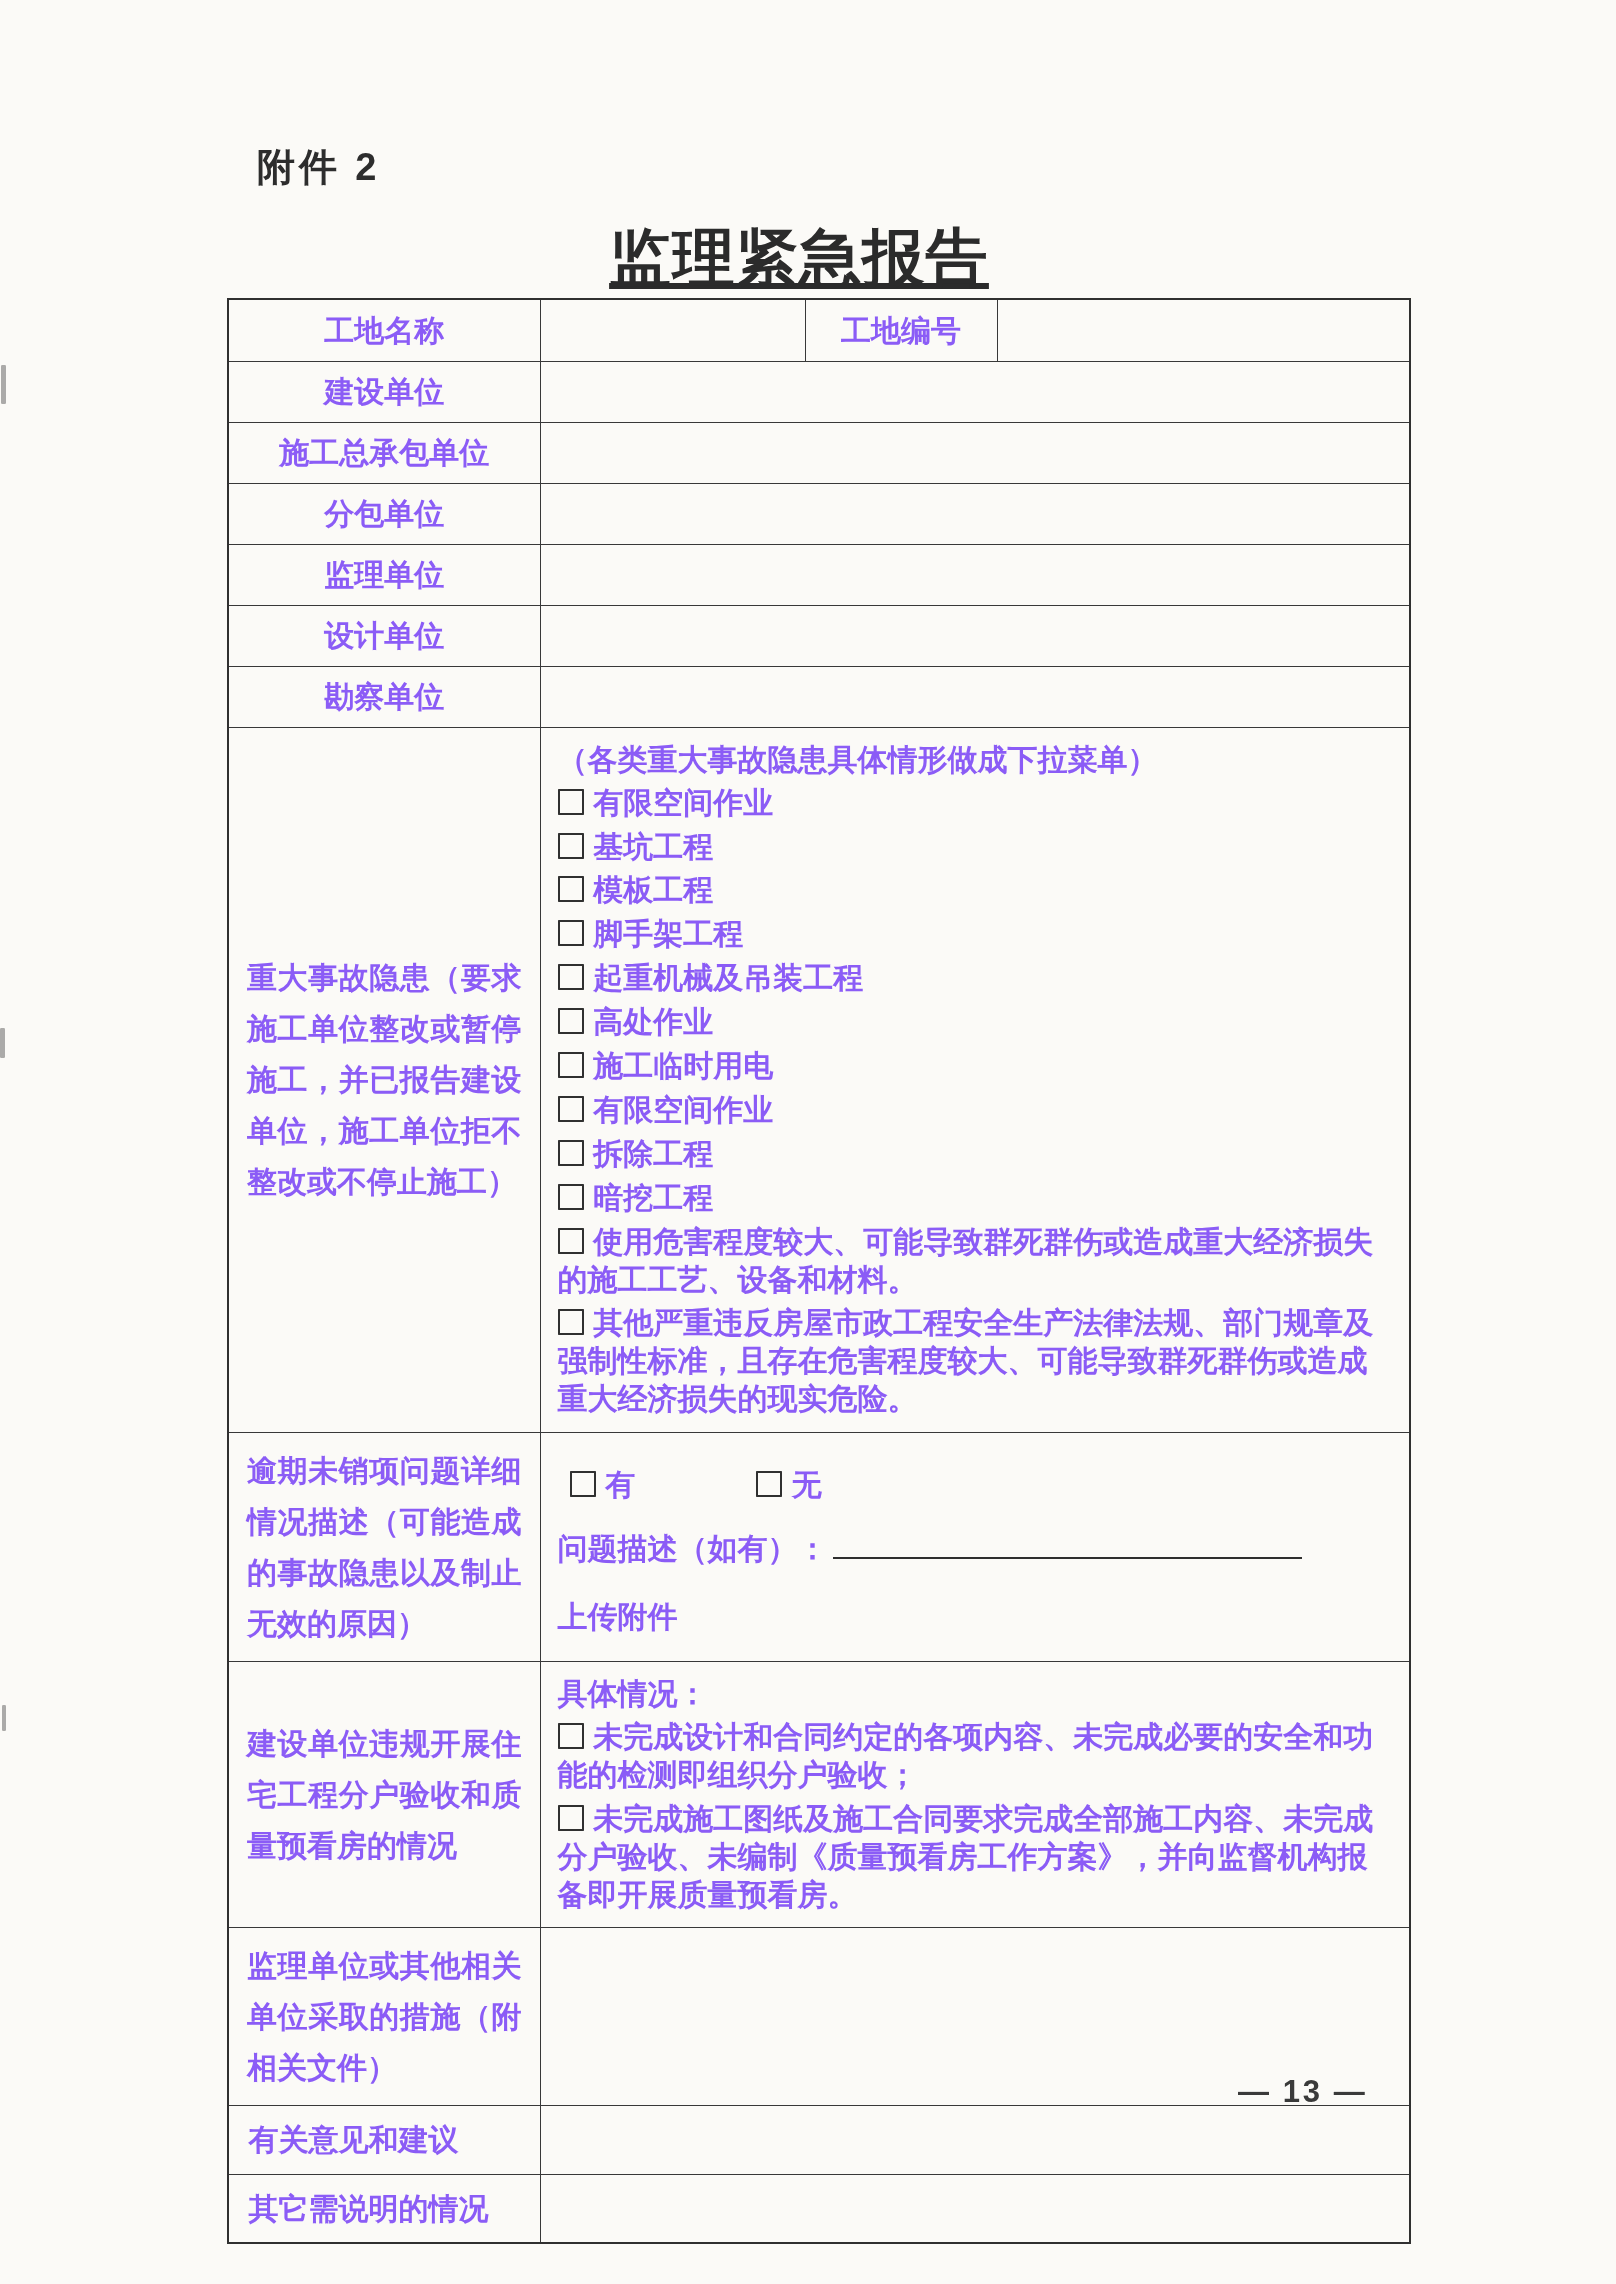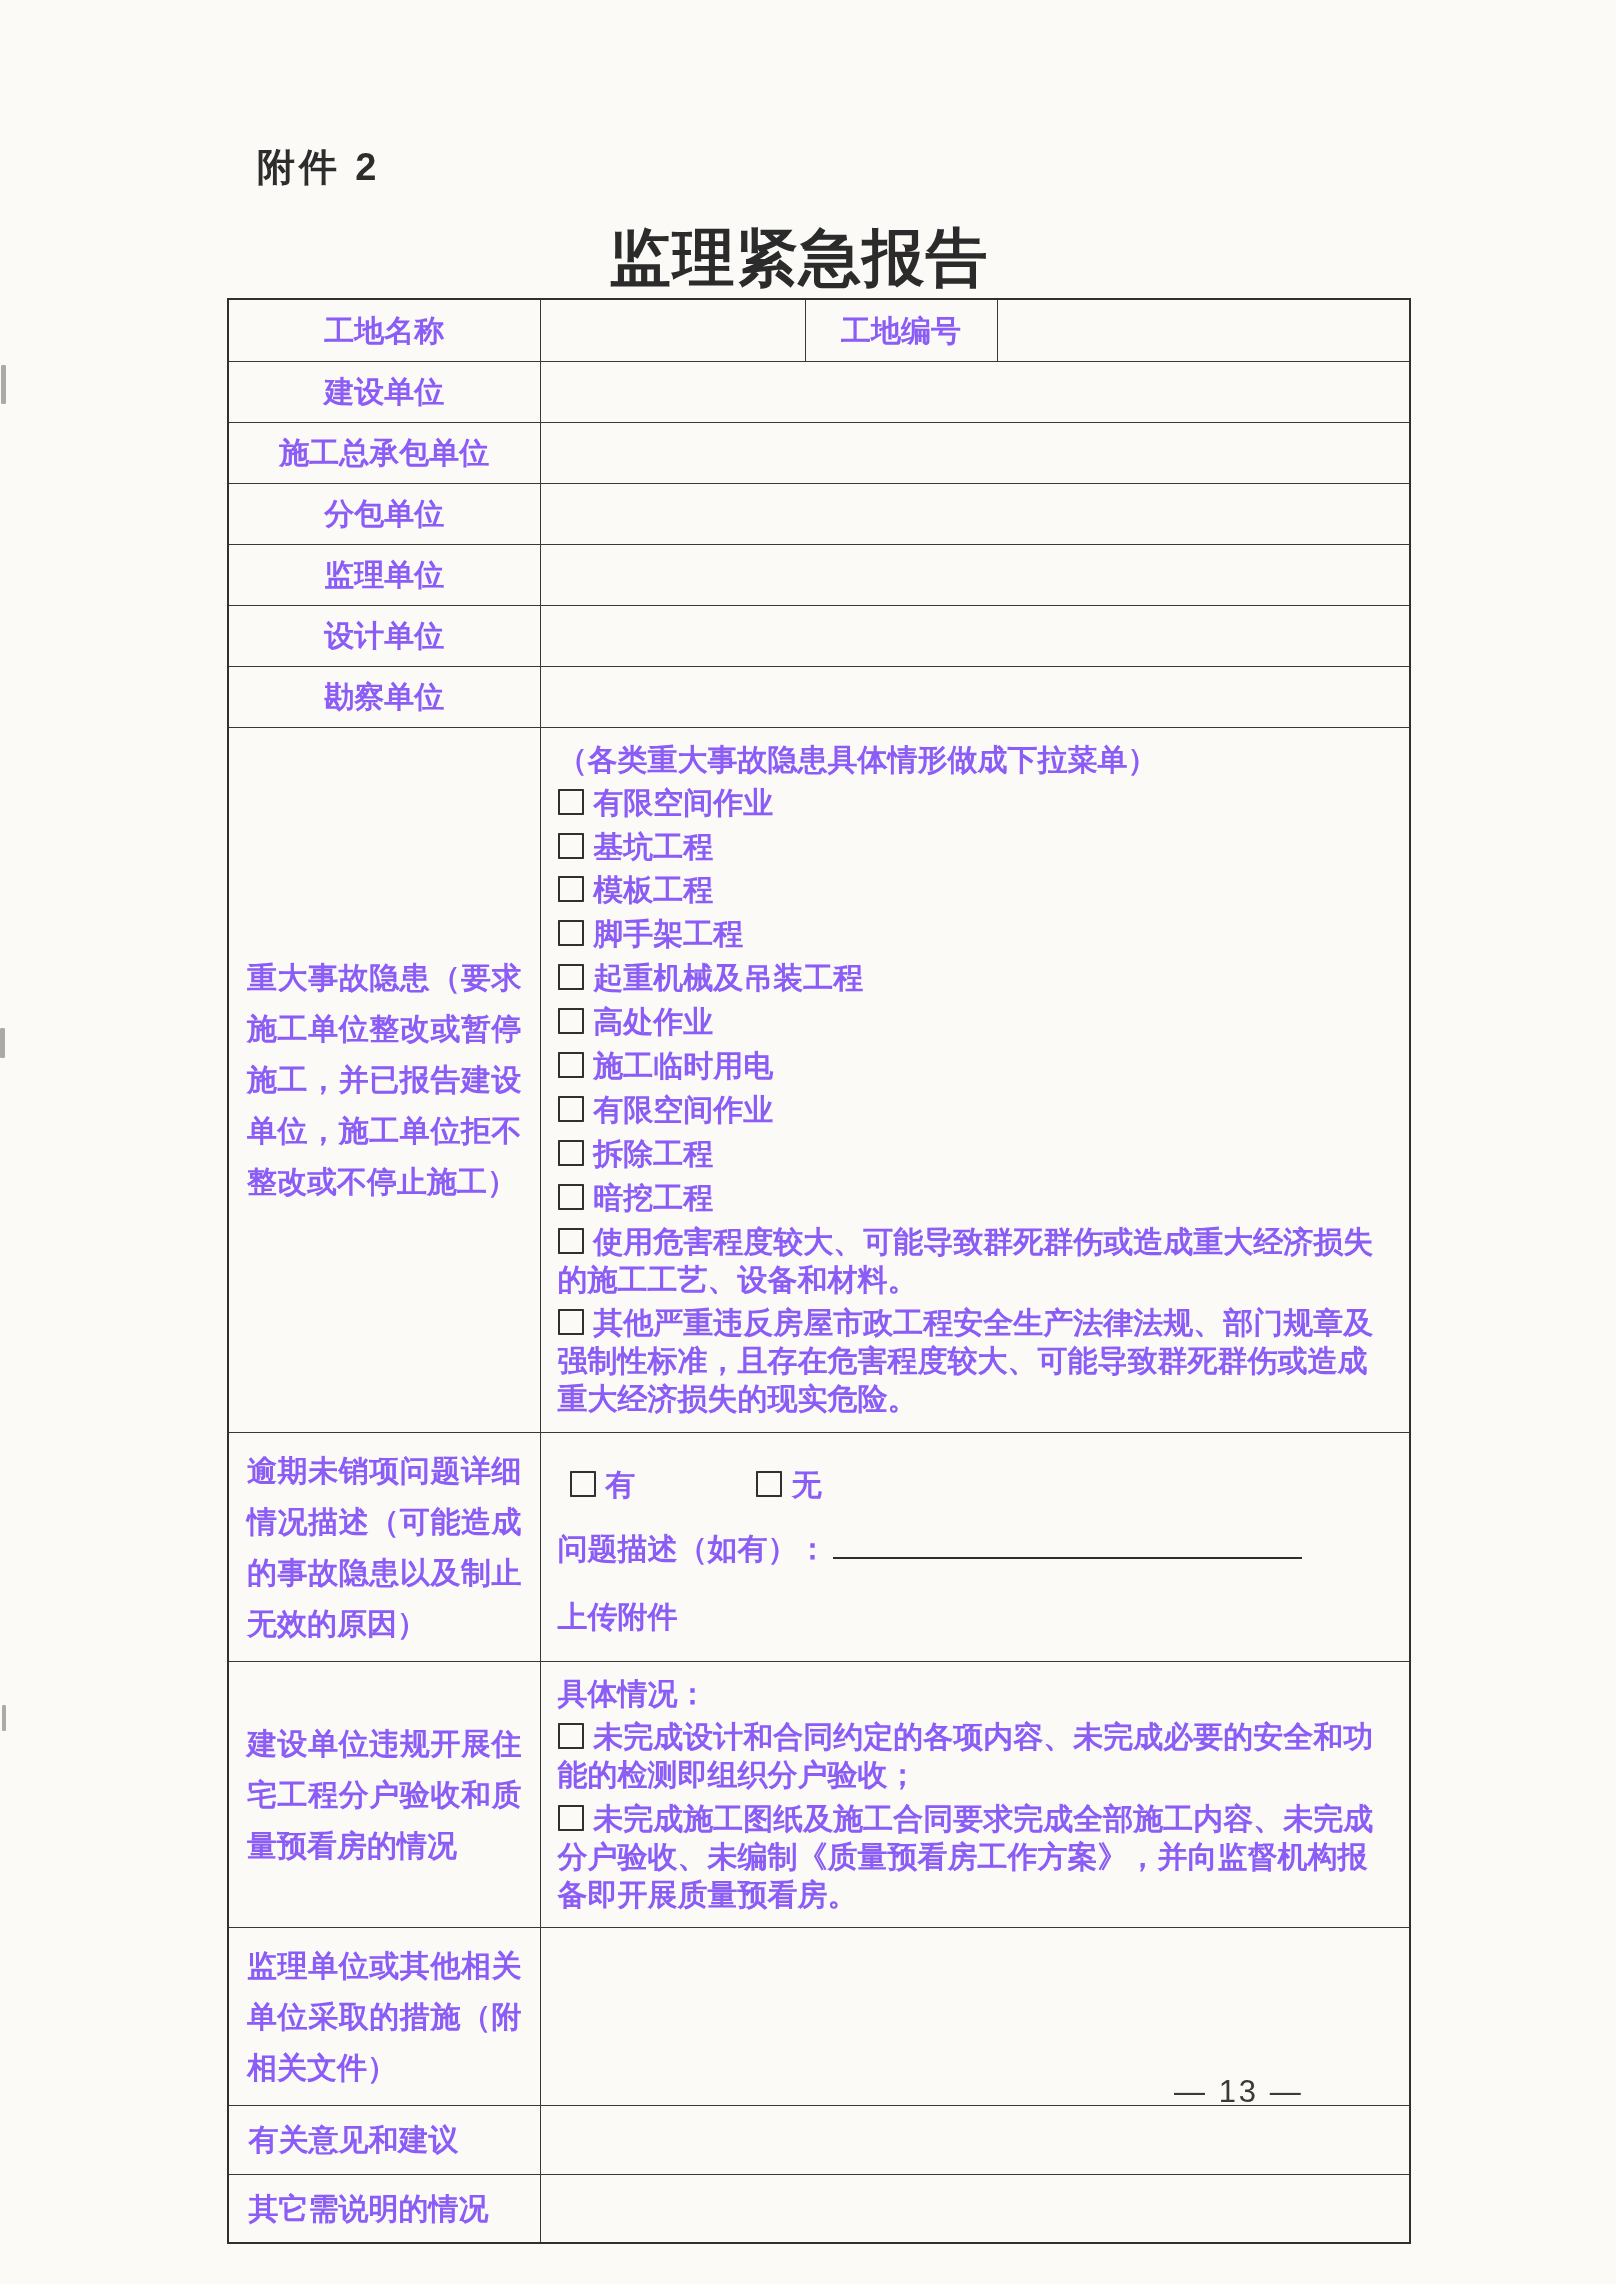--- a/index.html
+++ b/index.html
@@ -14,20 +14,21 @@
   .page{position:absolute;inset:0;background:#fbfaf7;}
 
   .attachment{
     position:absolute;left:257px;top:142px;
     font-size:38px;font-weight:700;letter-spacing:3.9px;color:#2d2d2d;
   }
   .doc-title{
     position:absolute;left:799px;top:216px;transform:translateX(-50%);
     font-size:62px;font-weight:900;letter-spacing:1.3px;color:#2b2b2b;
     white-space:nowrap;
+    text-decoration:underline;
   }
 
   table.form{
     position:absolute;left:227px;top:298px;width:1182px;
     border-collapse:collapse;table-layout:fixed;
     background:transparent;
   }
   table.form td{
     border:1.3px solid #383838;
     font-size:30px;color:#8b5cf6;
@@ -76,22 +77,22 @@
   }
   .upload-row{margin-top:30px;}
 
   tr.overdue-row{height:164px;}
   tr.violation-row{height:203px;}
   tr.measures-row{height:140px;margin-left:45px;}
   tr.suggest-row{height:69px;}
   tr.other-row{height:69px;}
 
   .page-number{
-    position:absolute;left:1174px;top:2074px;
-    font-size:31px;letter-spacing:2.6px;color:#3a3a3a;font-weight:400;
+    position:absolute;left:1238px;top:2074px;
+    font-size:31px;letter-spacing:2.6px;color:#3a3a3a;font-weight:700;
     white-space:nowrap;
   }
 
   .scan-artifact{position:absolute;background:#4a4a4a;opacity:.45;border-radius:1.3px;}
   .m1{left:1.3px;top:365px;width:5.2px;height:39px;}
   .m2{left:0;top:1028px;width:4.6px;height:30px;}
   .m3{left:2px;top:1705px;width:3.9px;height:26px;}
 </style>
 </head>
 <body>

